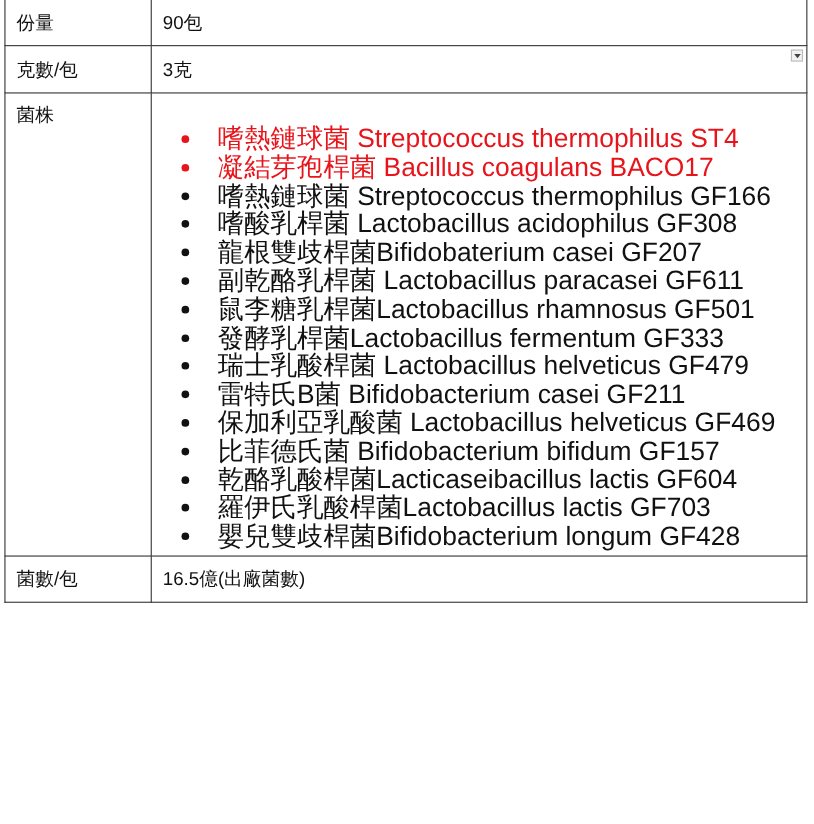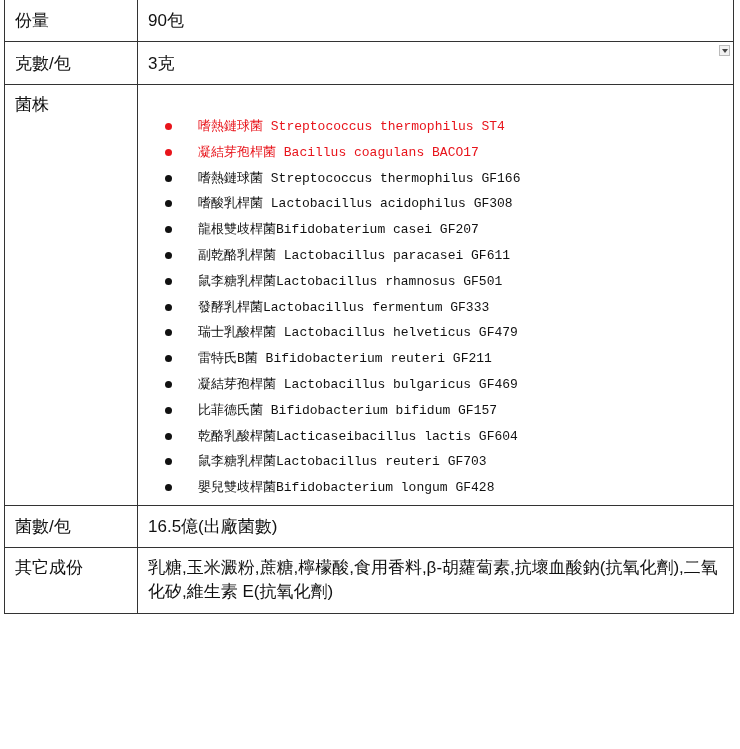--- a/index.html
+++ b/index.html
@@ -5,21 +5,21 @@
   html, body { margin:0; padding:0; background:#ffffff; }
   body { width:740px; height:749px; position:relative; overflow:hidden;
          font-family:"Liberation Sans","DejaVu Sans",sans-serif; color:#111; }
   table.spec { position:absolute; left:4px; top:-3px; width:730px;
                border-collapse:collapse; table-layout:fixed; }
   table.spec td { border:1.5px solid #333; vertical-align:top;
                   font-size:17px; line-height:22px; padding:9px 7px 9px 10px; }
   td.label { width:115px; }
   td.value { position:relative; }
   ul.strains { list-style:none; margin:0; padding:29px 0 4px 27px; }
-  ul.strains li { position:relative; padding-left:33px; line-height:25.8px; font-size:13px;font-family:Liberation Mono, monospace; }
+  ul.strains li { position:relative; padding-left:33px; line-height:25.8px; font-size:24px; }
   ul.strains li .bullet { position:absolute; left:0; top:9px; width:7px; height:7px;
                           border-radius:50%; background:#111; }
   ul.strains li.hl { color:#e8141b; }
   ul.strains li.hl .bullet { background:#e8141b; }
   .dropdown-toggle { position:absolute; right:3px; top:3px; width:11px; height:11px;
                      border:1px solid #bbb; background:#f2f2f2; box-sizing:border-box; }
   .dropdown-toggle::after { content:""; position:absolute; left:2px; top:3px;
       border-left:3px solid transparent; border-right:3px solid transparent; border-top:4px solid #444; }
   tr.r1 td { height:20px; padding-top:12px; }
   tr.r2 td { height:22px; padding-top:11px; }
@@ -48,31 +48,27 @@
       <ul class="strains">
         <li class="hl"><span class="bullet"></span><span>嗜熱鏈球菌 Streptococcus thermophilus ST4</span></li>
         <li class="hl"><span class="bullet"></span><span>凝結芽孢桿菌 Bacillus coagulans BACO17</span></li>
         <li><span class="bullet"></span><span>嗜熱鏈球菌 Streptococcus thermophilus GF166</span></li>
         <li><span class="bullet"></span><span>嗜酸乳桿菌 Lactobacillus acidophilus GF308</span></li>
         <li><span class="bullet"></span><span>龍根雙歧桿菌Bifidobaterium casei GF207</span></li>
         <li><span class="bullet"></span><span>副乾酪乳桿菌 Lactobacillus paracasei GF611</span></li>
         <li><span class="bullet"></span><span>鼠李糖乳桿菌Lactobacillus rhamnosus GF501</span></li>
         <li><span class="bullet"></span><span>發酵乳桿菌Lactobacillus fermentum GF333</span></li>
         <li><span class="bullet"></span><span>瑞士乳酸桿菌 Lactobacillus helveticus GF479</span></li>
-        <li><span class="bullet"></span><span>雷特氏B菌 Bifidobacterium reuteri GF211</span></li>
-        <li><span class="bullet"></span><span>凝結芽孢桿菌 Lactobacillus bulgaricus GF469</span></li>
+        <li><span class="bullet"></span><span>雷特氏B菌 Bifidobacterium casei GF211</span></li>
+        <li><span class="bullet"></span><span>保加利亞乳酸菌 Lactobacillus helveticus GF469</span></li>
         <li><span class="bullet"></span><span>比菲德氏菌 Bifidobacterium bifidum GF157</span></li>
         <li><span class="bullet"></span><span>乾酪乳酸桿菌Lacticaseibacillus lactis GF604</span></li>
-        <li><span class="bullet"></span><span>鼠李糖乳桿菌Lactobacillus reuteri GF703</span></li>
+        <li><span class="bullet"></span><span>羅伊氏乳酸桿菌Lactobacillus lactis GF703</span></li>
         <li><span class="bullet"></span><span>嬰兒雙歧桿菌Bifidobacterium longum GF428</span></li>
       </ul>
     </td>
   </tr>
   <tr class="r4">
     <td class="label">菌數/包</td>
     <td class="value">16.5億(出廠菌數)</td>
   </tr>
-  <tr class="r7">
-    <td class="label">其它成份</td>
-    <td class="value">乳糖,玉米澱粉,蔗糖,檸檬酸,食用香料,β-胡蘿蔔素,抗壞血酸鈉(抗氧化劑),二氧化矽,維生素 E(抗氧化劑)</td>
-  </tr>
 </tbody>
   </table>
 
 </body></html>

